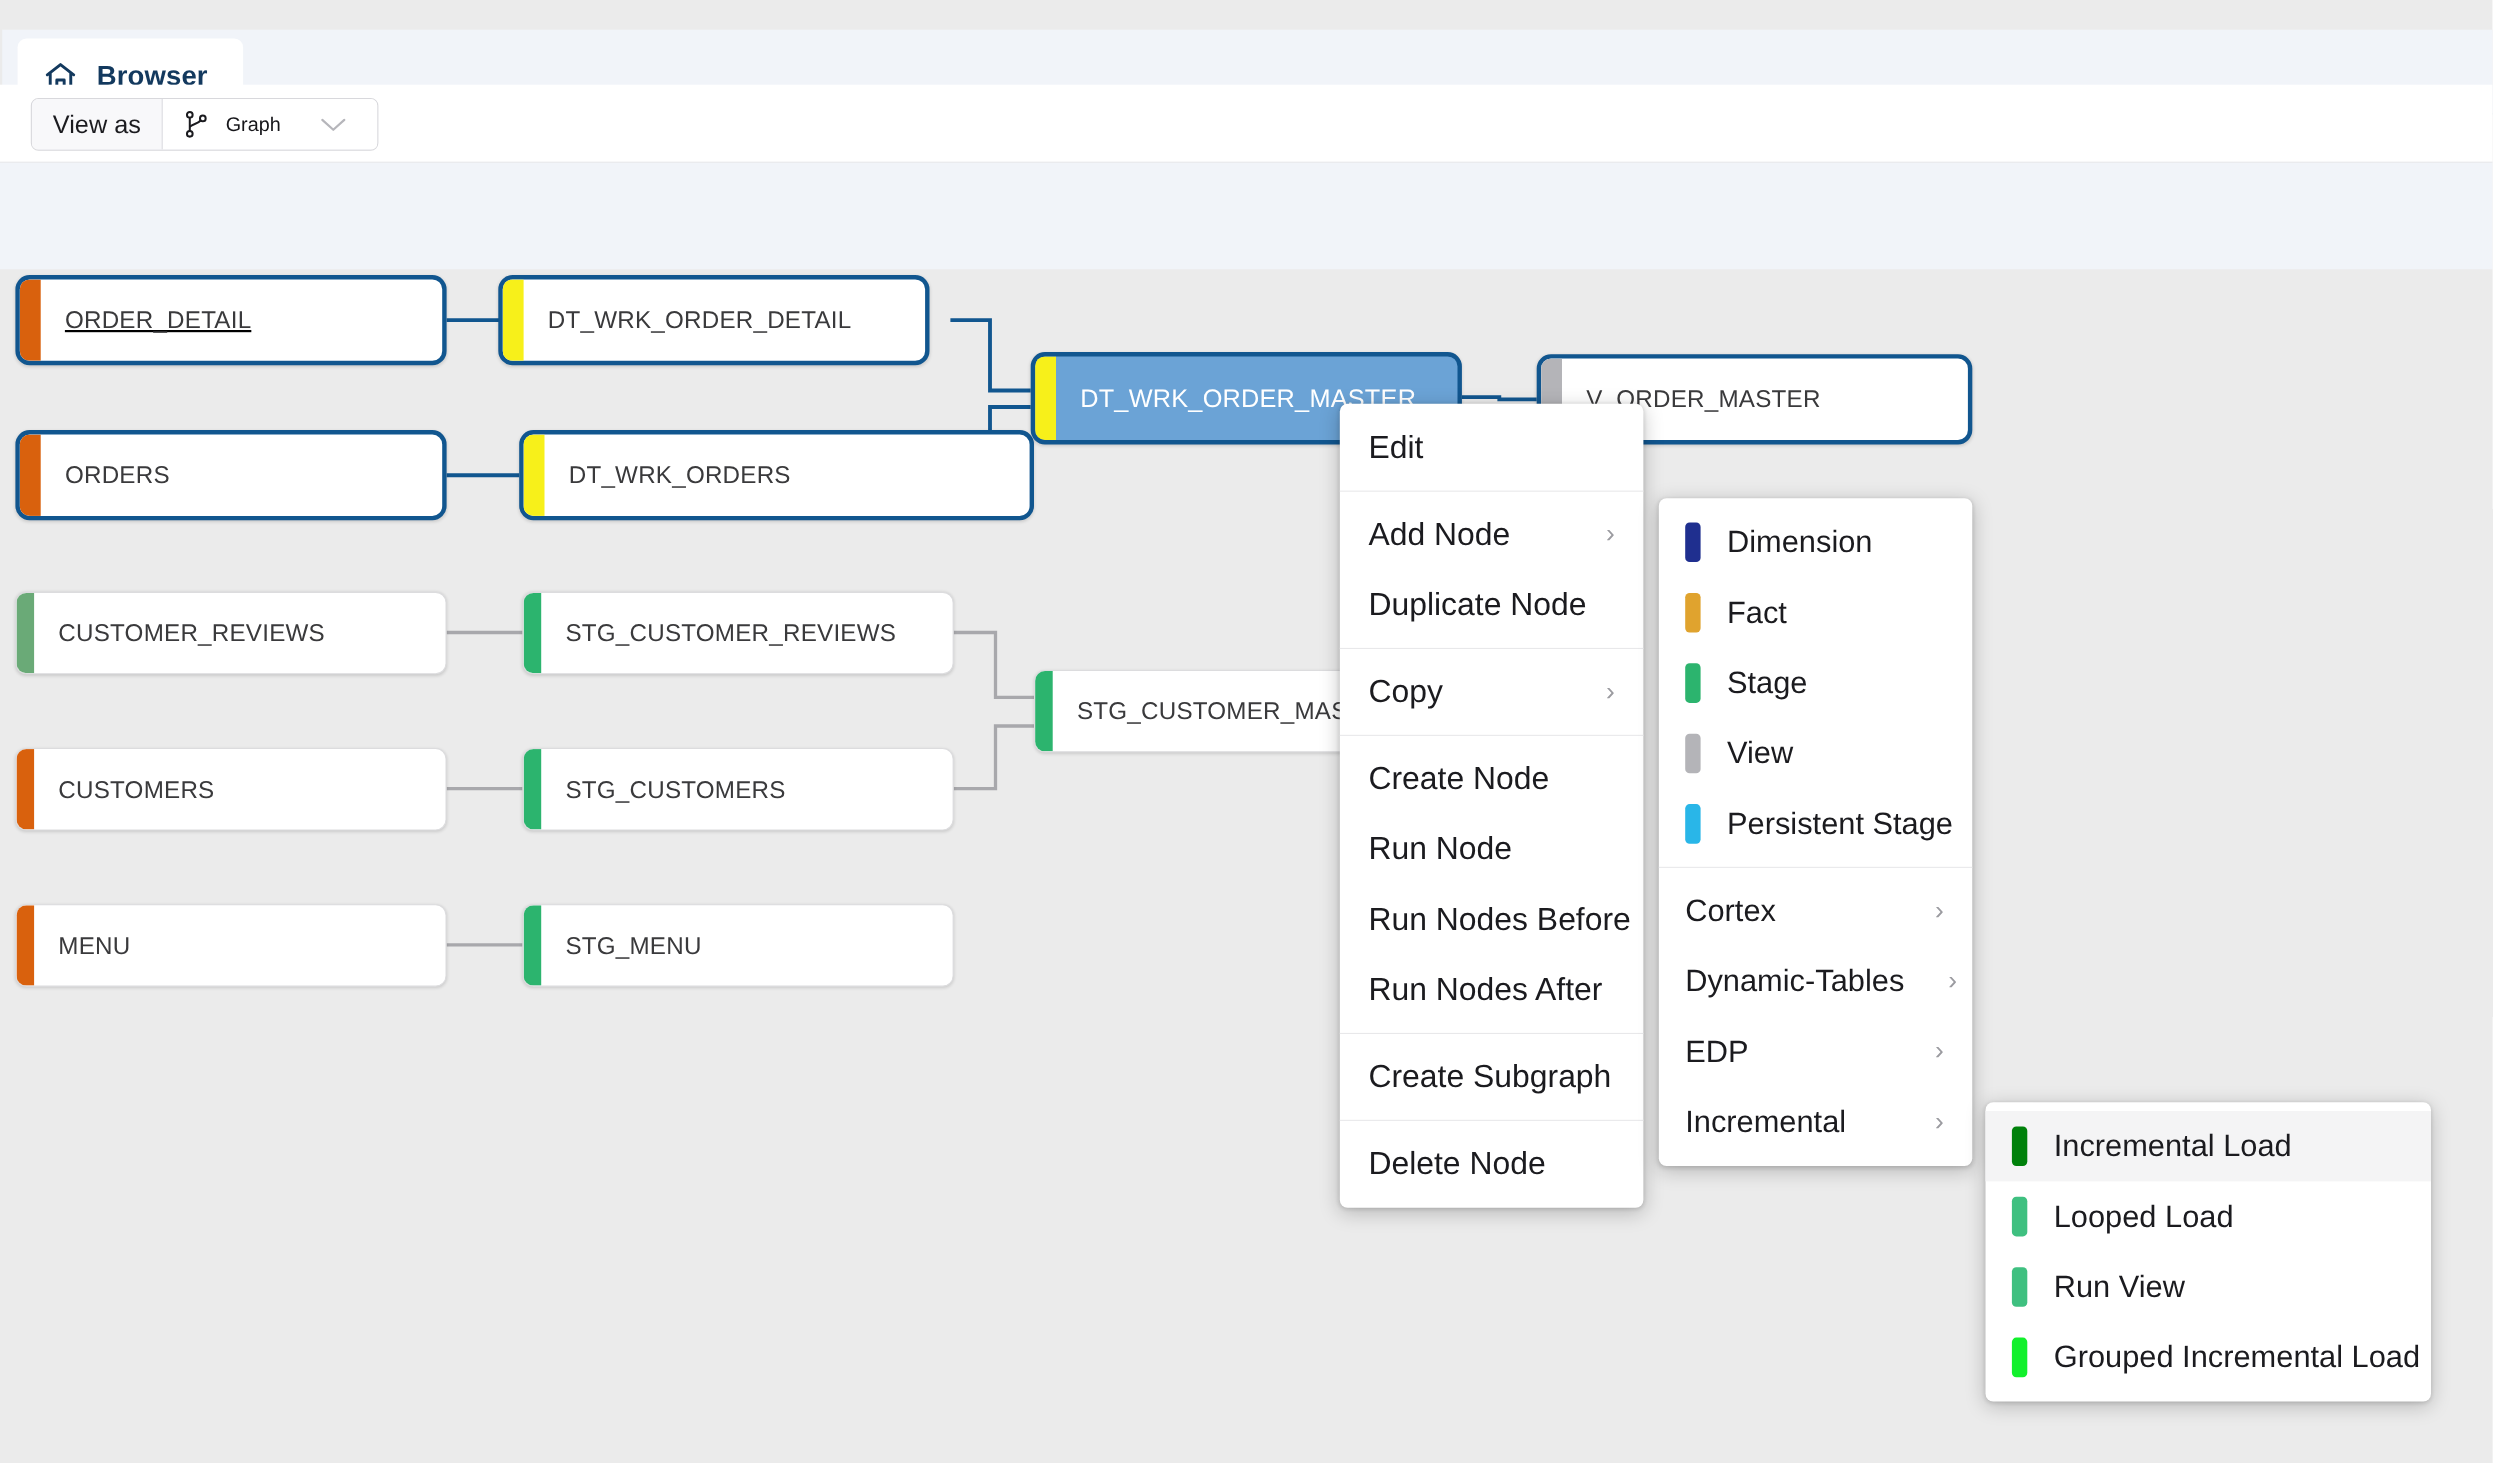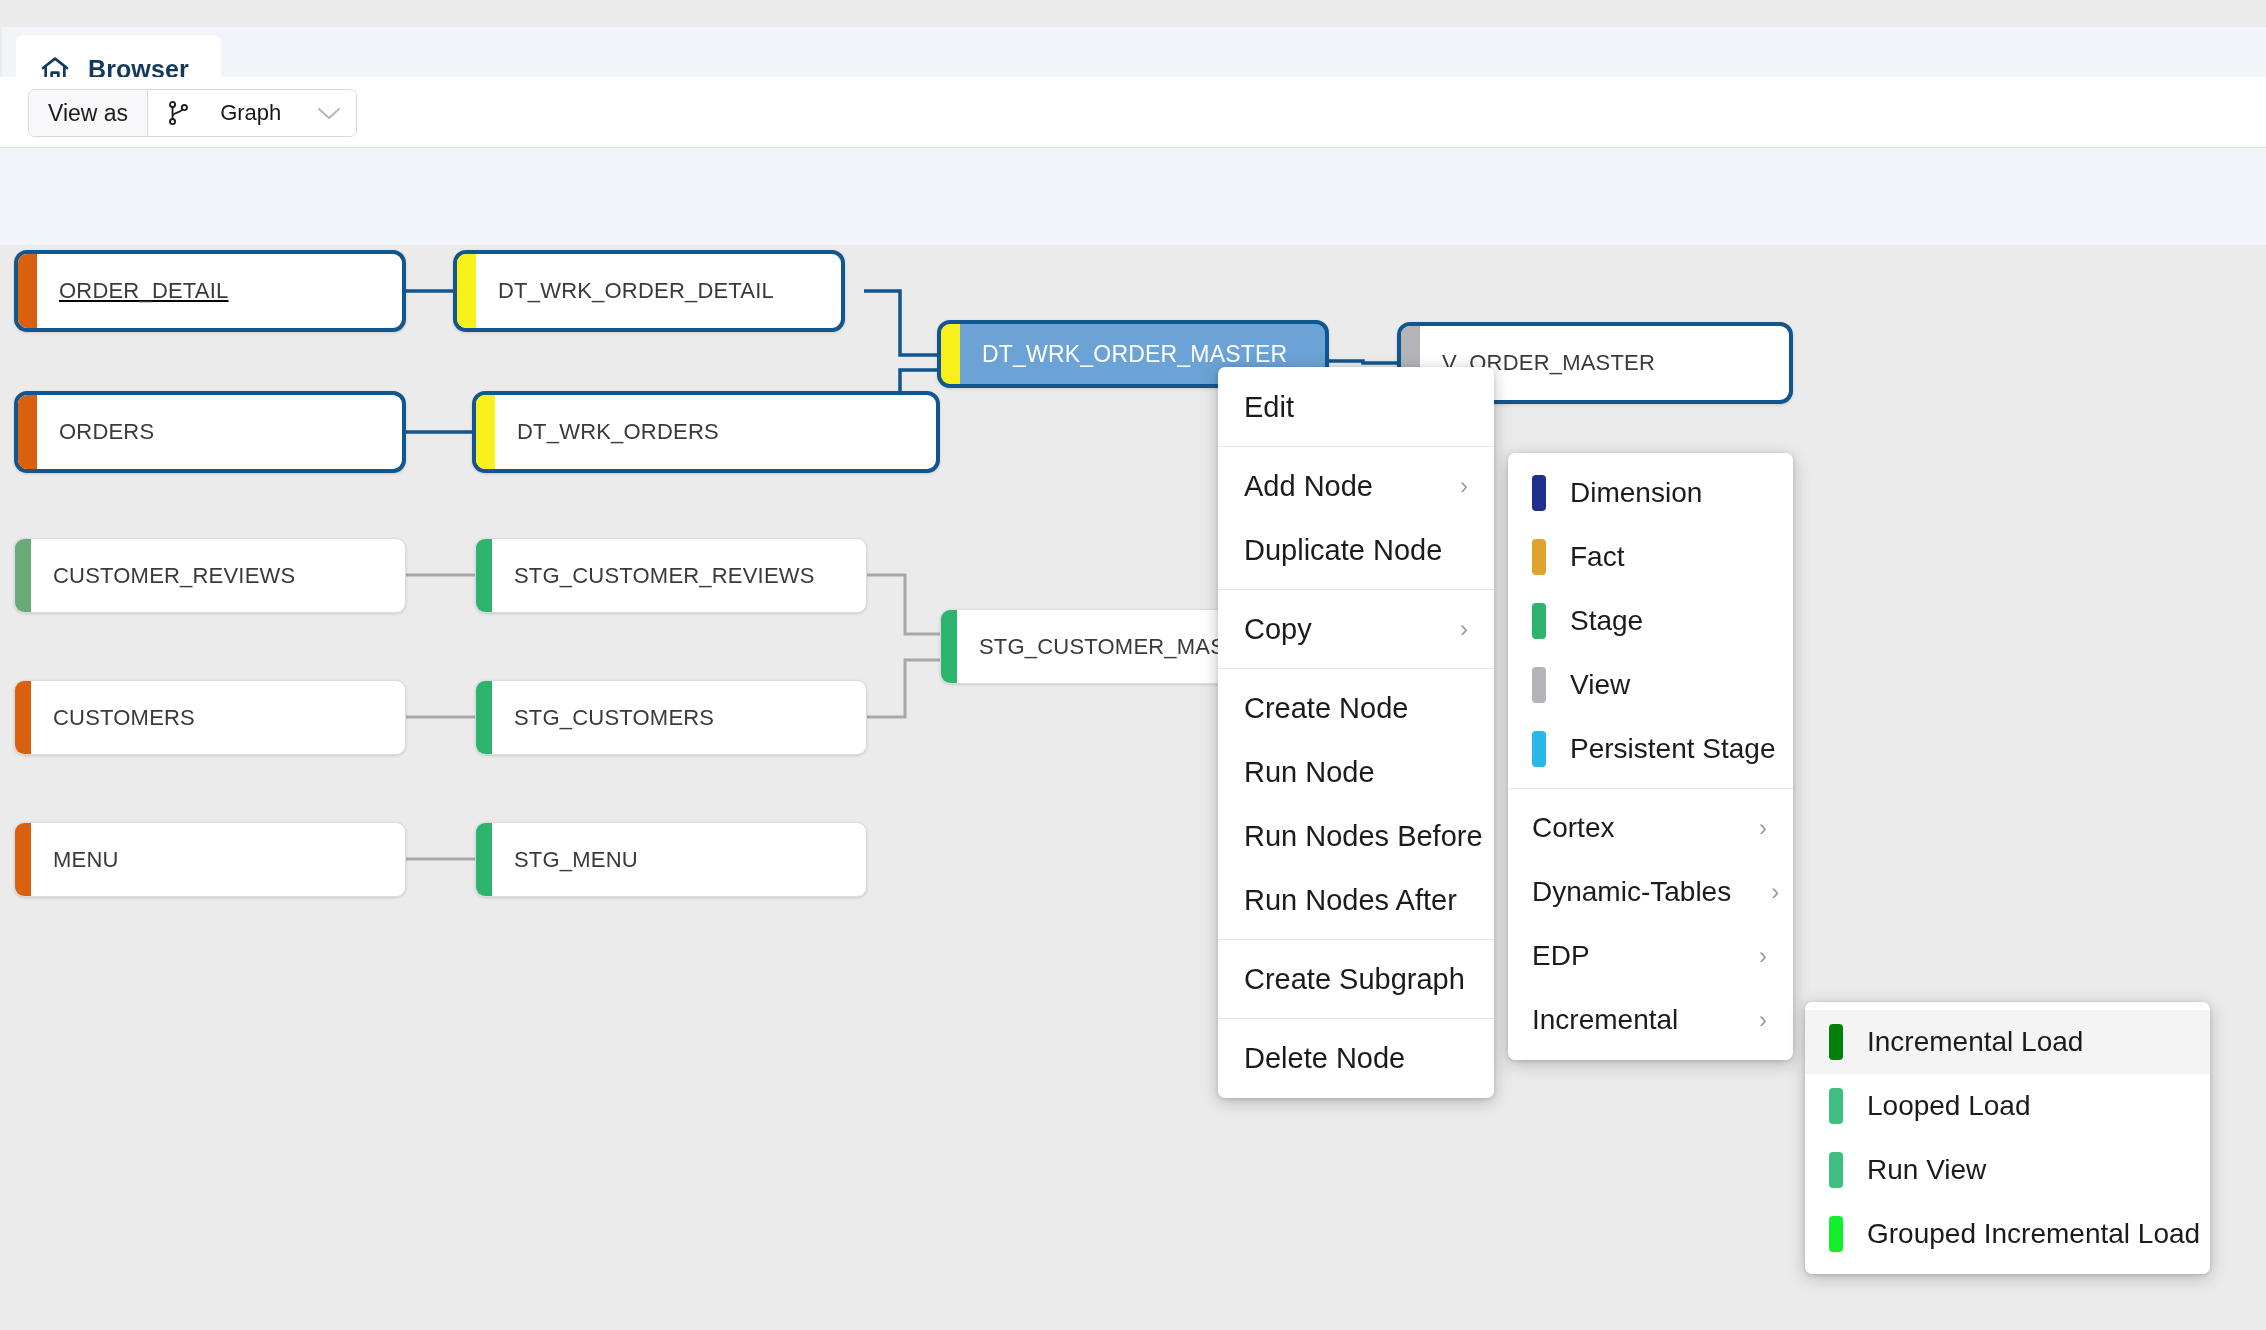--- a/index.html
+++ b/index.html
@@ -58,21 +58,21 @@
     font-size: 23px; color: #1b1b1f;
     background: #f8f8fa;
     border-right: 1px solid #d8d8dc;
   }
   .viewas-value {
     display: flex; align-items: center; gap: 13px;
     padding: 0 14px 0 18px;
     background: #ffffff;
     min-width: 195px;
   }
-  .viewas-text { font-size: 22px; color: #16161a; margin-left: 15px; }
+  .viewas-text { font-size: 18px; color: #16161a; }
   .graph-ico { width: 26px; height: 28px; display:block; }
   .chev { width: 26px; height: 16px; display:block; margin-left: 22px; }
 
   
   .band {
     position: absolute; left: 0; top: 148px;
     width: 2266px; height: 97px;
     background: #f1f4f9;
   }
   .canvas {
@@ -217,21 +217,21 @@
         <div class="node-label">DT_WRK_ORDER_DETAIL</div>
       </div>
       <div class="node hl" style="left: 14px; top: 391px; width: 392px; height: 82px;">
         <div class="acc" style="background: rgb(217, 97, 13);"></div>
         <div class="node-label">ORDERS</div>
       </div>
       <div class="node hl" style="left: 472px; top: 391px; width: 468px; height: 82px;">
         <div class="acc" style="background: rgb(247, 240, 26);"></div>
         <div class="node-label">DT_WRK_ORDERS</div>
       </div>
-      <div class="node sel" style="left: 937px; top: 320px; width: 392px; height: 68px;">
+      <div class="node sel" style="left: 937px; top: 320px; width: 392px; height: 84px;">
         <div class="acc" style="background: rgb(247, 240, 26);"></div>
         <div class="node-label">DT_WRK_ORDER_MASTER</div>
       </div>
       <div class="node hl" style="left: 1397px; top: 322px; width: 396px; height: 82px;">
         <div class="acc" style="background: rgb(180, 180, 184);"></div>
         <div class="node-label">V_ORDER_MASTER</div>
       </div>
       <div class="node plain" style="left: 14px; top: 538px; width: 392px; height: 75px;">
         <div class="acc" style="background: rgb(106, 170, 119);"></div>
         <div class="node-label">CUSTOMER_REVIEWS</div>

